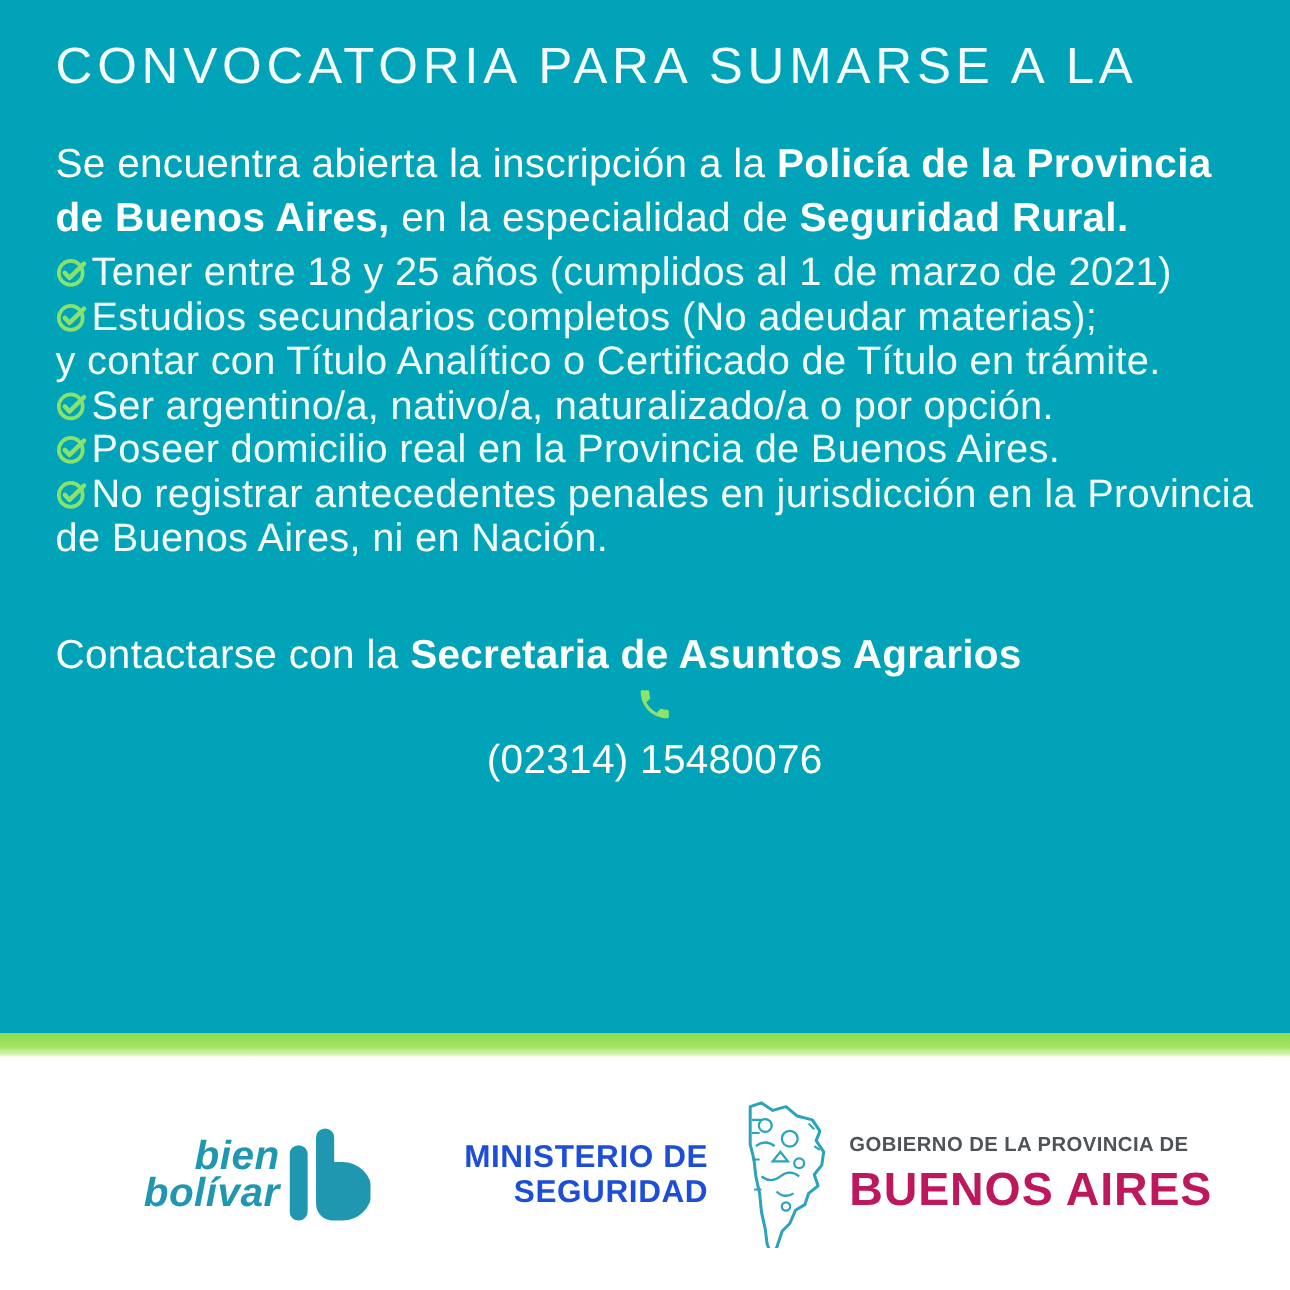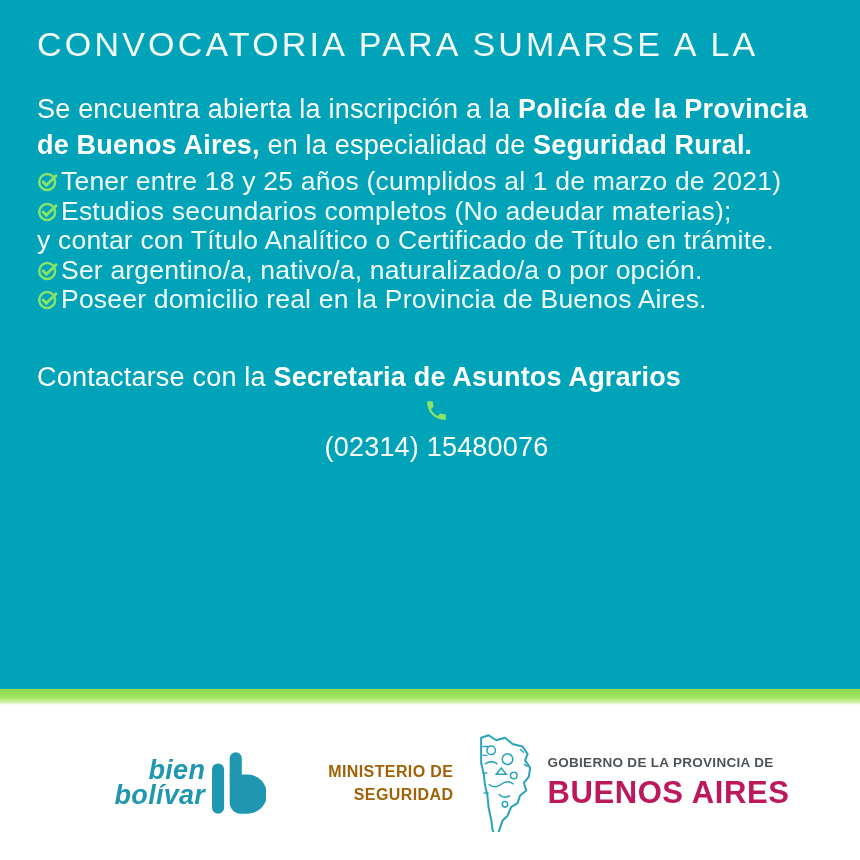--- a/index.html
+++ b/index.html
@@ -74,22 +74,22 @@
   }
   .bolivar-logo{display:flex;align-items:center;margin-left:44px;}
   .bolivar-text{
     text-align:right;font-style:italic;font-weight:700;
     color:#2097b0;font-size:27px;line-height:25px;letter-spacing:0.3px;
     margin-right:7px;
   }
   .bolivar-text span{display:block;}
   .ministry{
     margin-left:62px;
-    text-align:right;font-weight:700;color:#a16207;
-    font-size:16px;line-height:23px;letter-spacing:0.4px;
+    text-align:right;font-weight:700;color:#1d4ed8;
+    font-size:21px;line-height:23px;letter-spacing:0.4px;
   }
   .ministry span{display:block;}
   .ba-map{margin-left:13px;display:block;}
   .gov{margin-left:3px;}
   .gov-line1{
     display:block;font-size:13.5px;font-weight:700;
     color:#4e5357;letter-spacing:0.3px;
   }
   .gov-line2{
     display:block;font-size:31px;font-weight:700;
@@ -127,20 +127,25 @@
       <p class="req-item"><svg class="check-icon" viewBox="0 0 26 26">
             <circle cx="11.5" cy="13.5" r="9" fill="none" stroke="#87e36c" stroke-width="2.8"></circle>
             <path d="M7 13.5 l3.6 3.8 L21.5 6.5" fill="none" stroke="#87e36c" stroke-width="3.4" stroke-linecap="round" stroke-linejoin="round"></path>
           </svg><span class="req-text">Ser argentino/a, nativo/a, naturalizado/a o por opción.</span></p>
 
       <p class="req-item"><svg class="check-icon" viewBox="0 0 26 26">
             <circle cx="11.5" cy="13.5" r="9" fill="none" stroke="#87e36c" stroke-width="2.8"></circle>
             <path d="M7 13.5 l3.6 3.8 L21.5 6.5" fill="none" stroke="#87e36c" stroke-width="3.4" stroke-linecap="round" stroke-linejoin="round"></path>
           </svg><span class="req-text">Poseer domicilio real en la Provincia de Buenos Aires.</span></p>
 
+      <p class="req-item"><svg class="check-icon" viewBox="0 0 26 26">
+            <circle cx="11.5" cy="13.5" r="9" fill="none" stroke="#87e36c" stroke-width="2.8"></circle>
+            <path d="M7 13.5 l3.6 3.8 L21.5 6.5" fill="none" stroke="#87e36c" stroke-width="3.4" stroke-linecap="round" stroke-linejoin="round"></path>
+          </svg><span class="req-text">No registrar antecedentes penales en jurisdicción en la Provincia
+de Buenos Aires, ni en Nación.</span></p>
 
     </div>
 
     <div class="contact">
       <p class="contact-line"><span>Contactarse con la </span><span class="bold">Secretaria de Asuntos Agrarios</span></p>
 
       <p class="contact-row">
         <svg class="row-icon" width="25" height="25" viewBox="0 0 24 24">
             <path d="M6.62 10.79c1.44 2.83 3.76 5.14 6.59 6.59l2.2-2.2c.27-.27.67-.36 1.02-.24 1.12.37 2.33.57 3.57.57.55 0 1 .45 1 1V20c0 .55-.45 1-1 1-9.39 0-17-7.61-17-17 0-.55.45-1 1-1h3.5c.55 0 1 .45 1 1 0 1.25.2 2.45.57 3.57.11.35.03.74-.25 1.02l-2.2 2.2z" fill="#8ce26a"></path>
           </svg>

